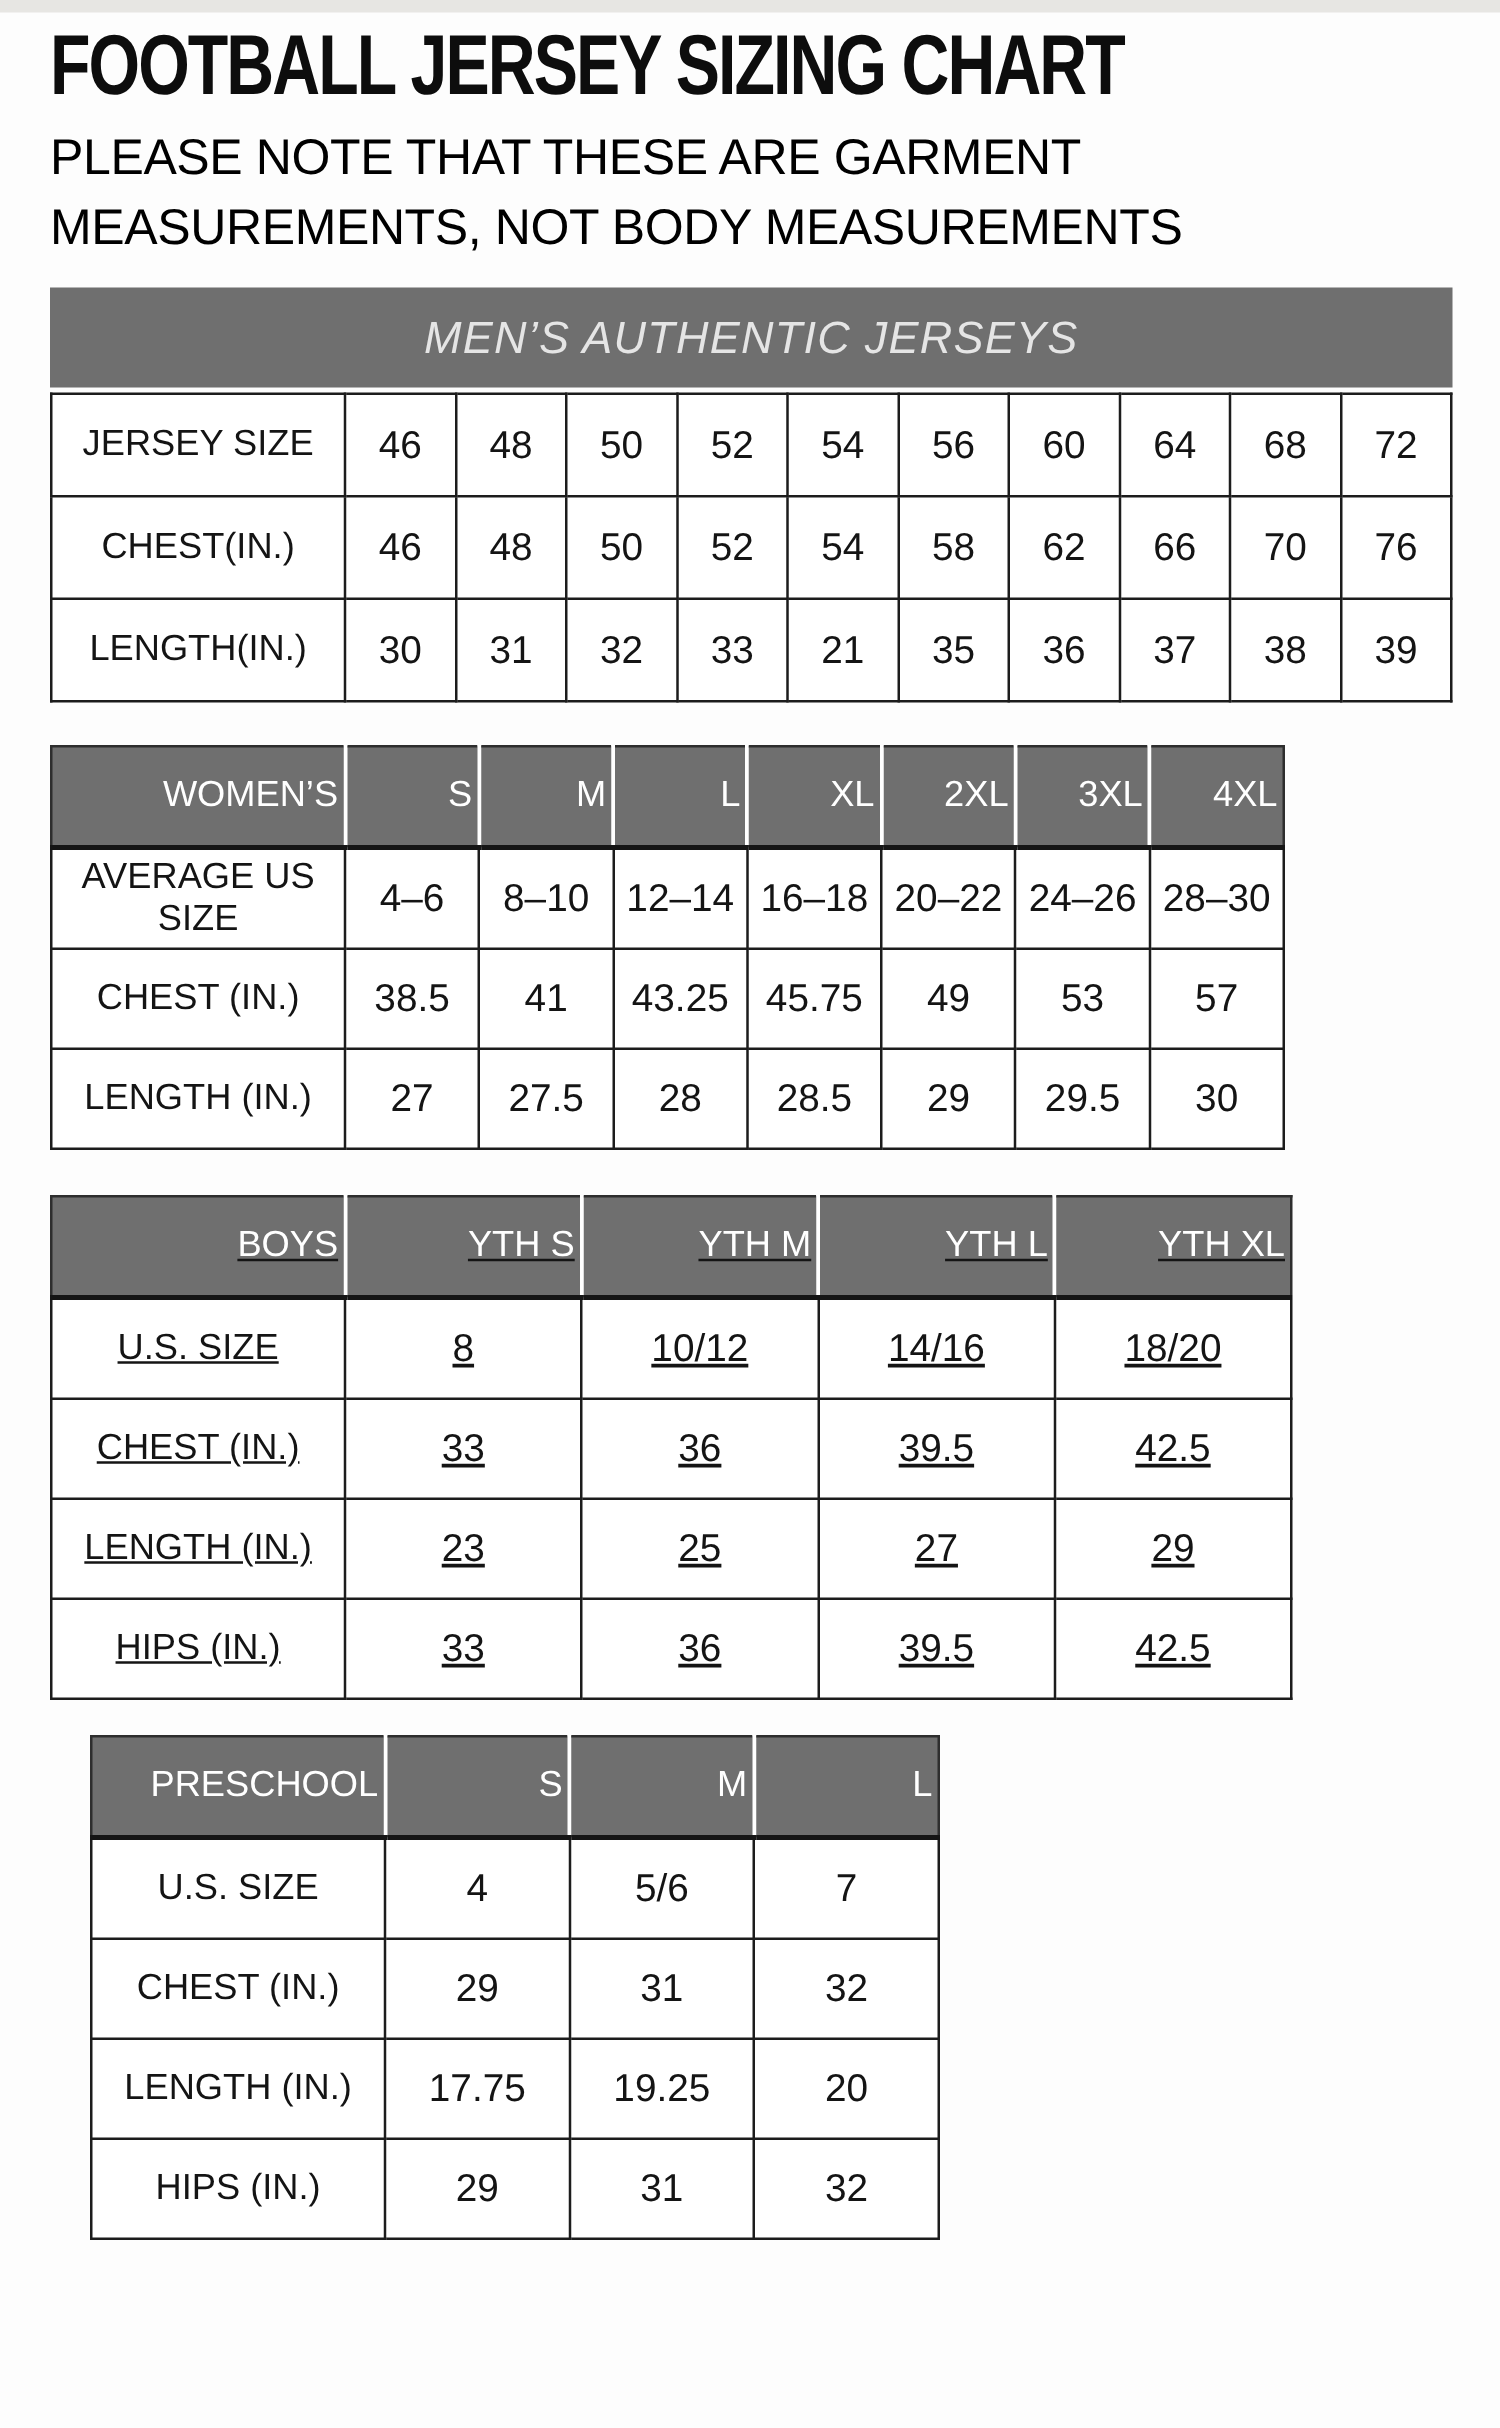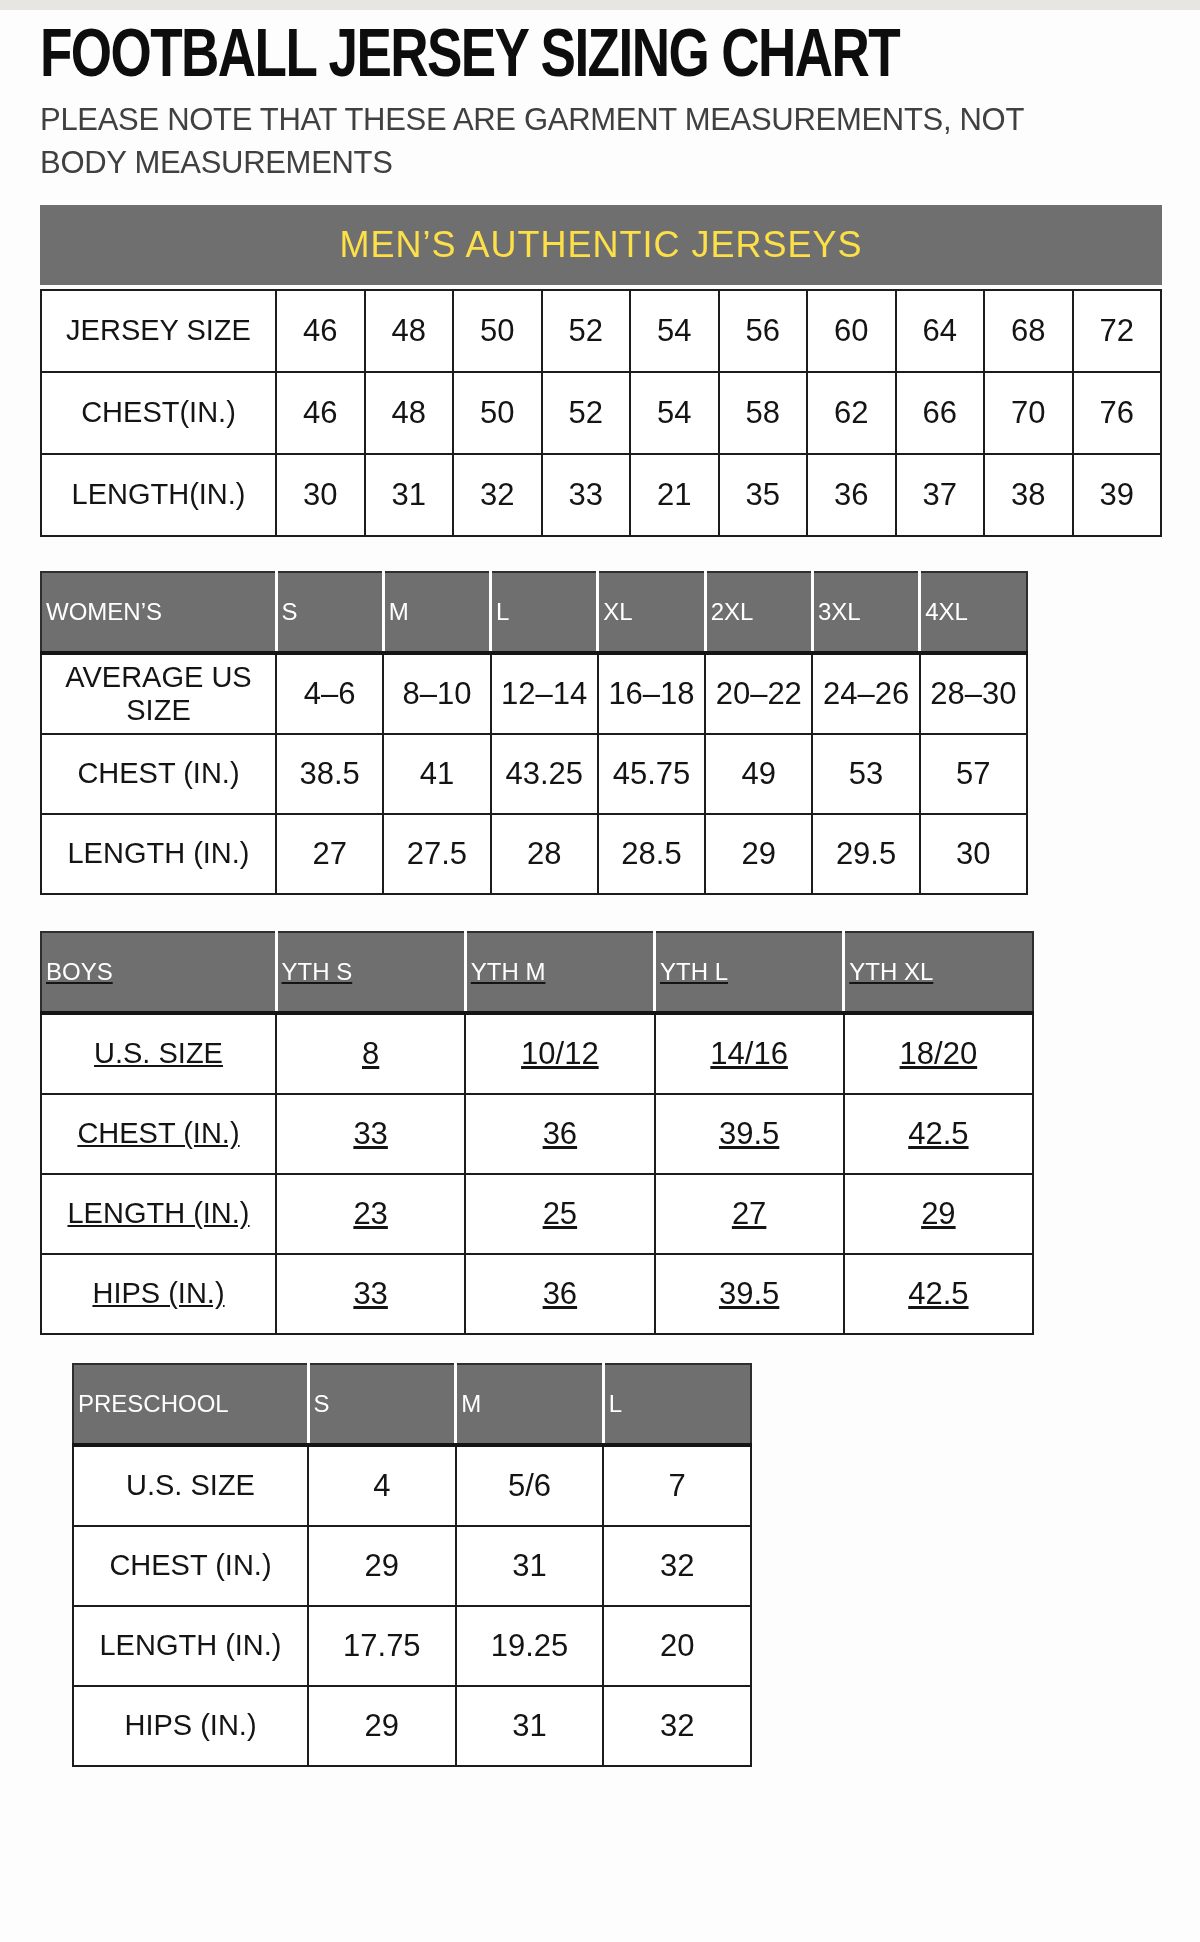--- a/index.html
+++ b/index.html
@@ -20,39 +20,40 @@
     font-weight: 800;
     letter-spacing: -2px;
     color: #0d0d0d;
     white-space: nowrap;
     transform: scaleX(0.78);
     transform-origin: left center;
   }
   .note {
     margin: 0 0 20px 0;
     max-width: 990px;
-    font-size: 31px;
+    font-size: 40px;
     line-height: 1.38;
     letter-spacing: -0.3px;
-    color: #404040;
+    color: #000000;
   }
 
   .tbl-section { margin: 0; }
   .sec-mens    { margin-bottom: 34px; }
   .sec-women   { margin-bottom: 36px; }
   .sec-boys    { margin-bottom: 28px; }
 
   .banner {
     width: 1122px; height: 80px;
     background: #6f6f6f;
-    color: #fde047;
+    color: #e5e5e5;
     display: flex; align-items: center; justify-content: center;
     font-size: 36px;
     letter-spacing: 1px;
     margin-bottom: 4px;
+    font-style: italic;
   }
 
   table { border-collapse: collapse; table-layout: fixed; }
   .tbl-mens  { width: 1122px; }
   .tbl-women { width: 988px; }
   .tbl-boys  { width: 994px; text-decoration: underline; }
   .tbl-pre   { width: 680px; margin-left: 32px; }
   col.col-label { width: 235px; }
 
   td {
@@ -64,23 +65,23 @@
     padding: 0 6px;
     background: #ffffff;
   }
   .tbl-mens td { height: 80px; }
   td.lbl { font-size: 29px; line-height: 1.15; }
 
   th {
     background: #6f6f6f;
     color: #ffffff;
     font-weight: 400;
-    font-size: 24px;
+    font-size: 29px;
     height: 78px;
-    text-align: left;
+    text-align: right;
     vertical-align: middle;
     border-left: 3px solid #ffffff;
     border-right: 3px solid #ffffff;
     border-top: 2px solid #2e2e2e;
     border-bottom: 4px solid #151515;
     padding: 0 4px;
   }
   th:first-child { border-left: 2px solid #2e2e2e; }
   th:last-child  { border-right: 2px solid #2e2e2e; }
 </style>

